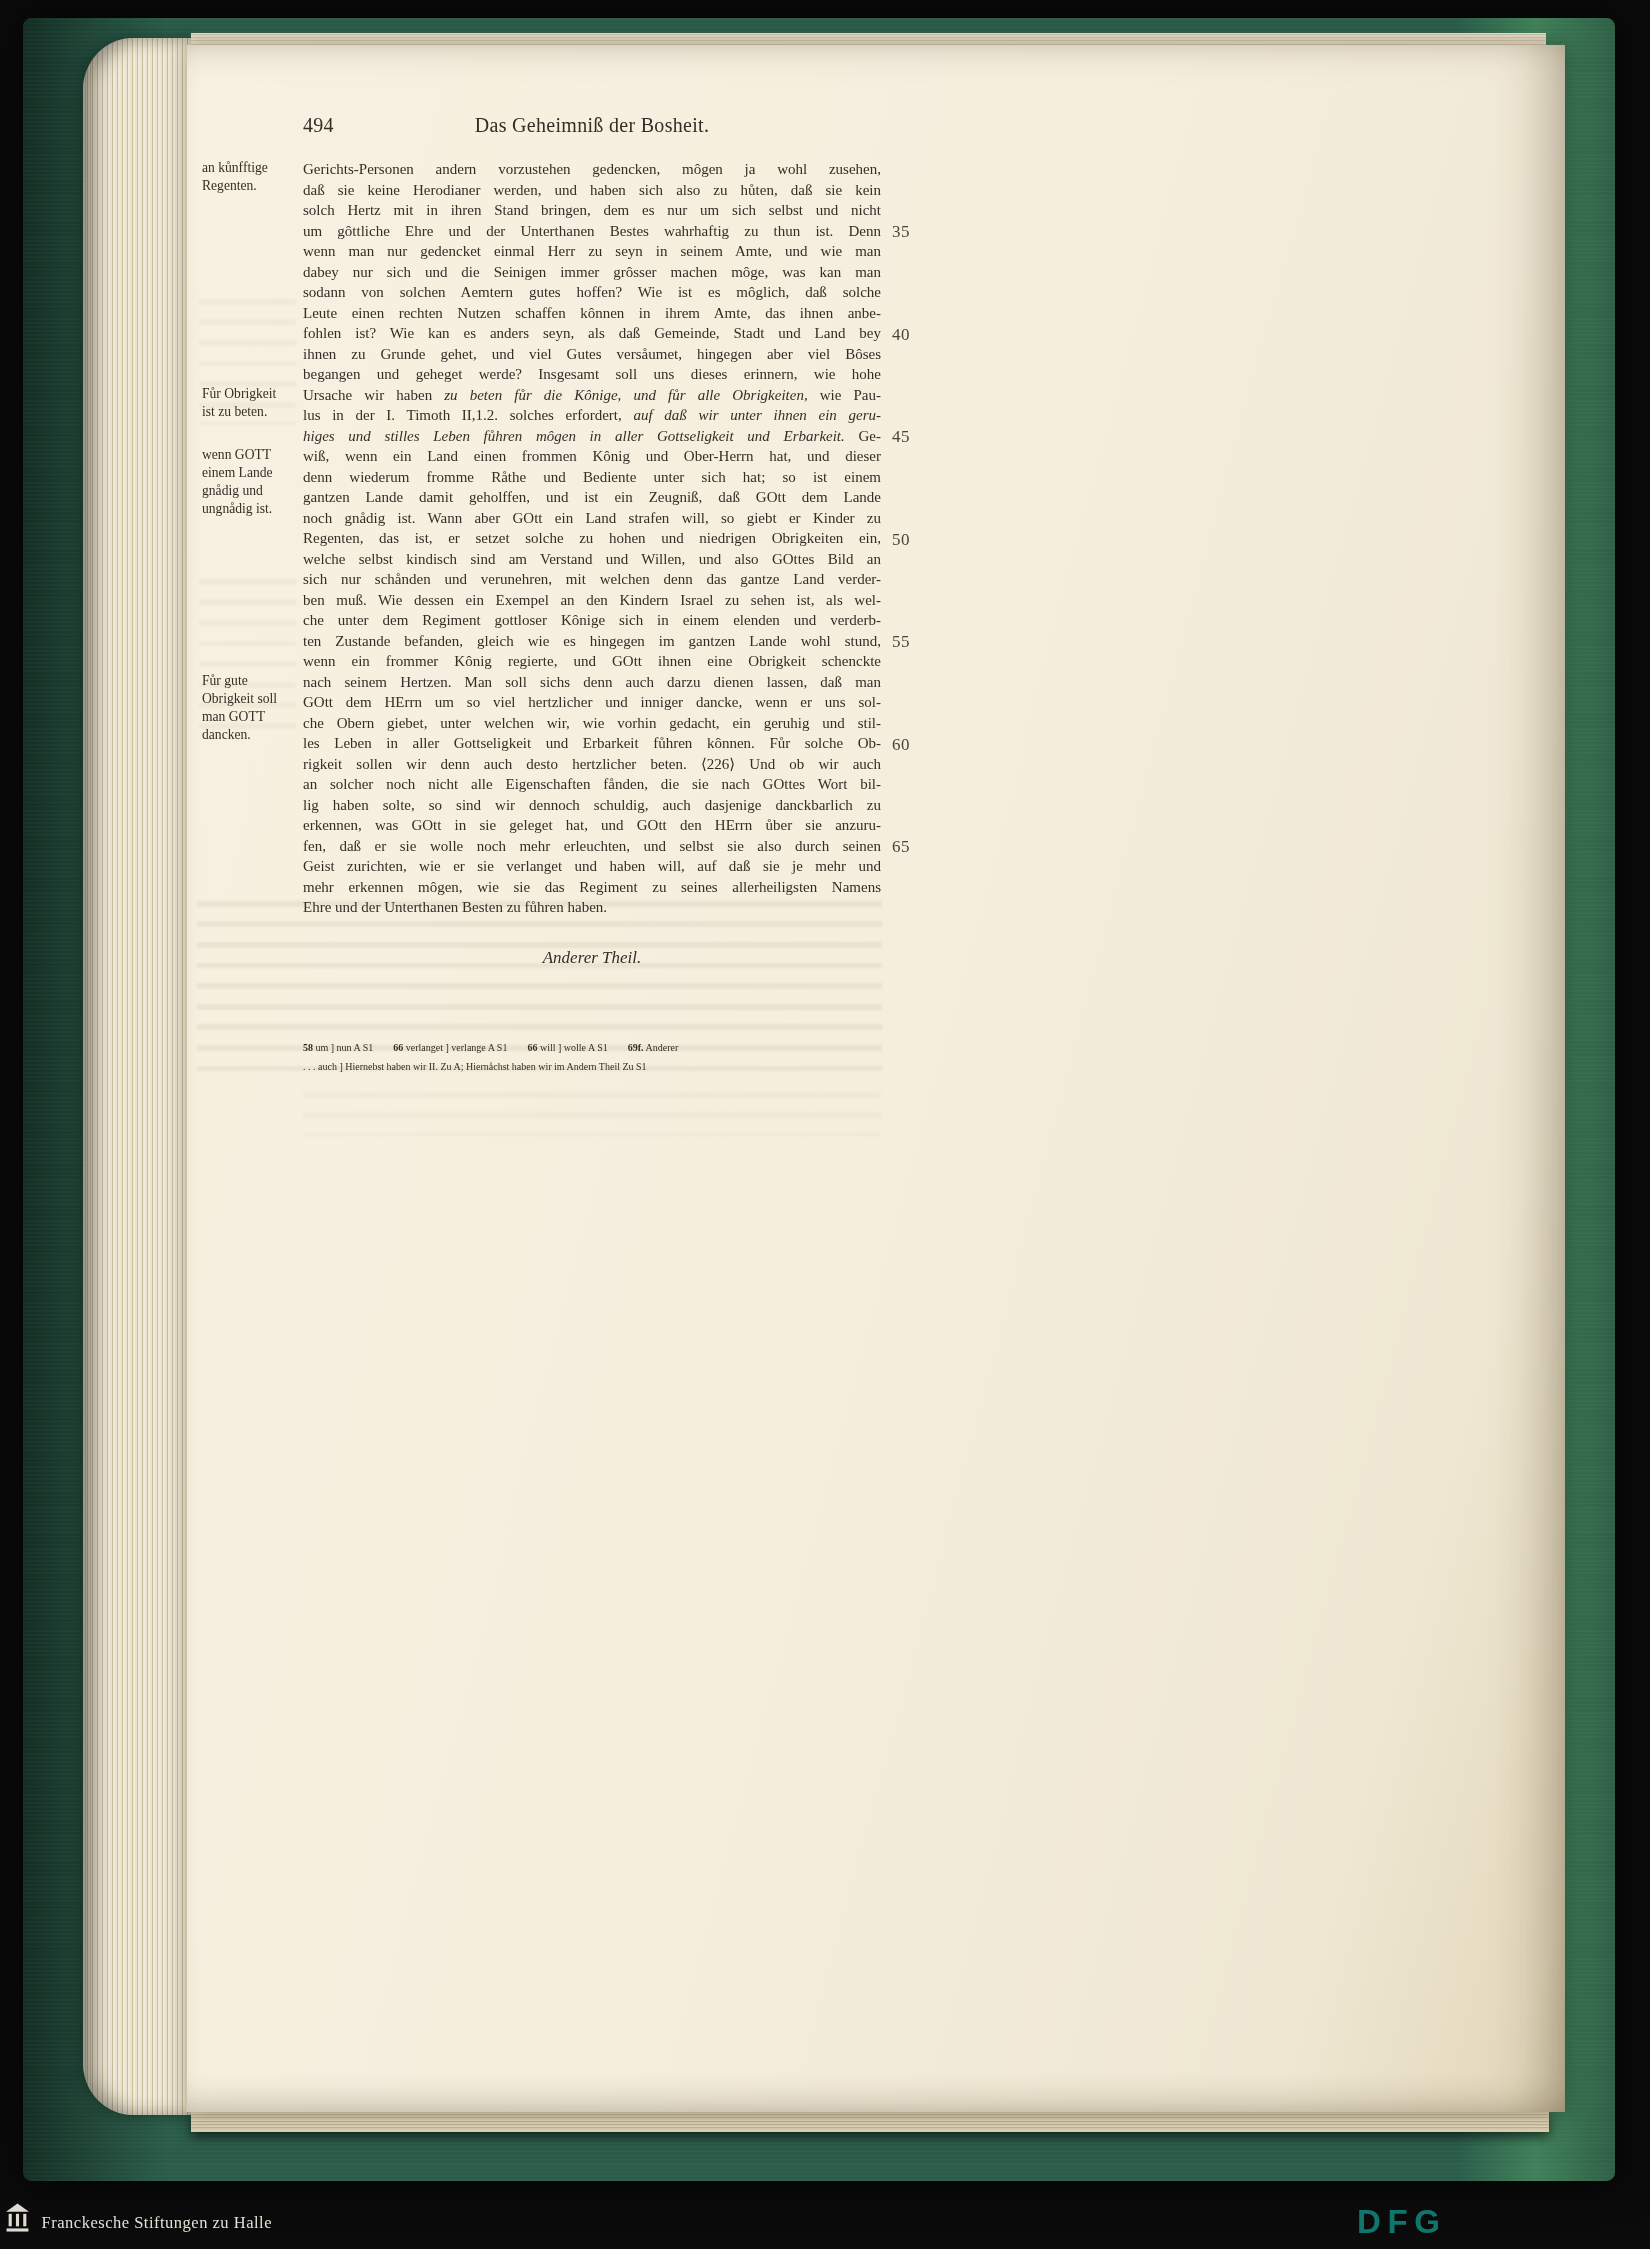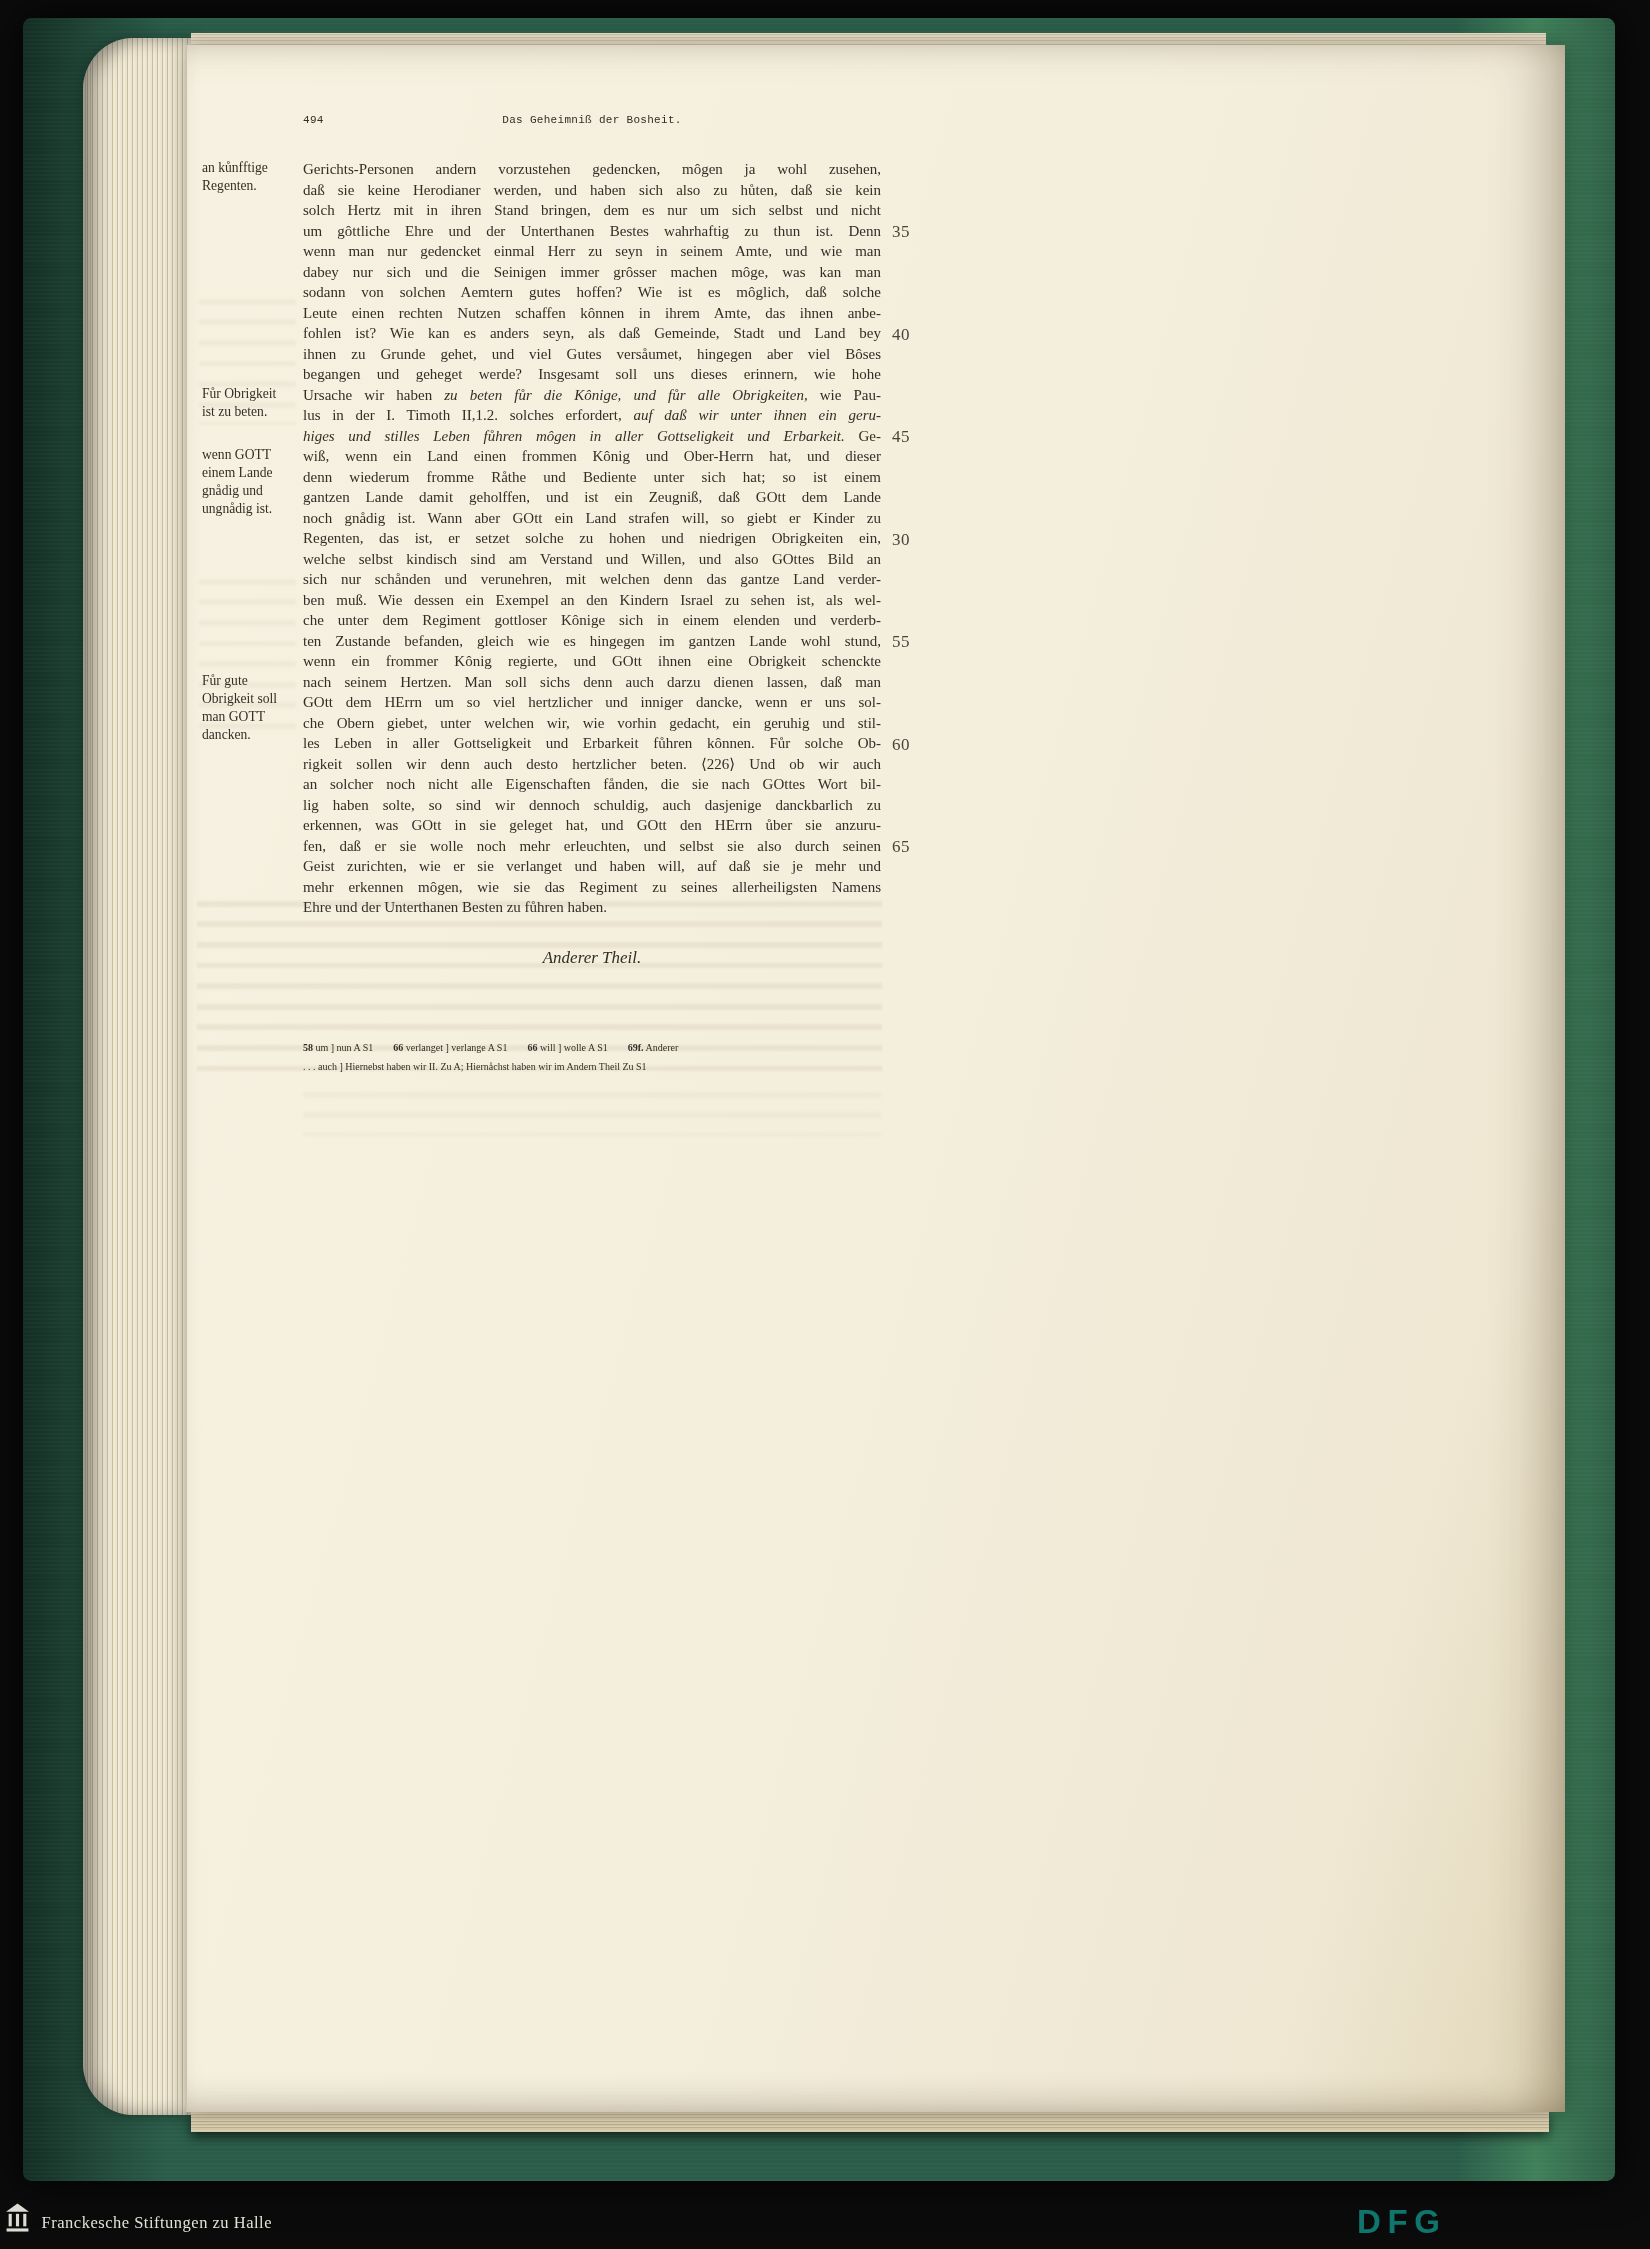--- a/index.html
+++ b/index.html
@@ -52,21 +52,21 @@
   .ghost {
     position:absolute; opacity:.38; filter:blur(1.2px); pointer-events:none;
     background:repeating-linear-gradient(180deg, transparent 0 5.8px, rgba(148,134,104,.30) 5.8px 11.6px, transparent 11.6px 20.6px);
   }
   .ghost.g-a { left:10px; top:850px; width:685px; height:183px; }
   .ghost.g-b { left:11.6px; top:248px;  width:97px; height:132px; opacity:.22; }
   .ghost.g-c { left:11.6px; top:528px;  width:97px; height:157px; opacity:.22; }
   .ghost.g-d { left:116px; top:1041px; width:578px; height:50px; opacity:.18; }
 
   
-  .page-header { position:absolute; left:116px; top:69px; width:578px; height:21.5px; font-size:11px; letter-spacing:0.3px;font-family:Liberation Mono, monospace; }
+  .page-header { position:absolute; left:116px; top:69px; width:578px; height:21.5px; font-size:20px; letter-spacing:0.3px; }
   .pagenum { position:absolute; left:0; top:0; }
   .running-title { position:absolute; left:0; top:0; width:100%; text-align:center; }
 
   
   .text-block { position:absolute; left:116px; top:114px; width:578px; font-size:15px; line-height:20.5px; }
   .line { position:relative; text-align:justify; text-align-last:justify; }
   .line.last { text-align-last:left; }
   .lineno { position:absolute; left:589px; top:1.7px; font-size:17px; color:#4a453b; letter-spacing:0.4px; text-align:left; }
   .it { font-style:italic; }
   .bd { font-weight:bold; }
@@ -155,21 +155,21 @@
         <div class="line"><span>fohlen ist? Wie kan es anders seyn, als daß Gemeinde, Stadt und Land bey</span><span class="lineno">40</span></div>
         <div class="line"><span>ihnen zu Grunde gehet, und viel Gutes versåumet, hingegen aber viel Bôses</span></div>
         <div class="line"><span>begangen und geheget werde? Insgesamt soll uns dieses erinnern, wie hohe</span></div>
         <div class="line"><span>Ursache wir haben </span><span class="it">zu beten fůr die Kônige, und fůr alle Obrigkeiten,</span><span> wie Pau-</span></div>
         <div class="line"><span>lus in der I. Timoth II,1.2. solches erfordert, </span><span class="it">auf daß wir unter ihnen ein geru-</span></div>
         <div class="line"><span class="it">higes und stilles Leben fůhren môgen in aller Gottseligkeit und Erbarkeit.</span><span> Ge-</span><span class="lineno">45</span></div>
         <div class="line"><span>wiß, wenn ein Land einen frommen Kônig und Ober-Herrn hat, und dieser</span></div>
         <div class="line"><span>denn wiederum fromme Råthe und Bediente unter sich hat; so ist einem</span></div>
         <div class="line"><span>gantzen Lande damit geholffen, und ist ein Zeugniß, daß GOtt dem Lande</span></div>
         <div class="line"><span>noch gnådig ist. Wann aber GOtt ein Land strafen will, so giebt er Kinder zu</span></div>
-        <div class="line"><span>Regenten, das ist, er setzet solche zu hohen und niedrigen Obrigkeiten ein,</span><span class="lineno">30</span></div>
+        <div class="line"><span>Regenten, das ist, er setzet solche zu hohen und niedrigen Obrigkeiten ein,</span><span class="lineno">50</span></div>
         <div class="line"><span>welche selbst kindisch sind am Verstand und Willen, und also GOttes Bild an</span></div>
         <div class="line"><span>sich nur schånden und verunehren, mit welchen denn das gantze Land verder-</span></div>
         <div class="line"><span>ben muß. Wie dessen ein Exempel an den Kindern Israel zu sehen ist, als wel-</span></div>
         <div class="line"><span>che unter dem Regiment gottloser Kônige sich in einem elenden und verderb-</span></div>
         <div class="line"><span>ten Zustande befanden, gleich wie es hingegen im gantzen Lande wohl stund,</span><span class="lineno">55</span></div>
         <div class="line"><span>wenn ein frommer Kônig regierte, und GOtt ihnen eine Obrigkeit schenckte</span></div>
         <div class="line"><span>nach seinem Hertzen. Man soll sichs denn auch darzu dienen lassen, daß man</span></div>
         <div class="line"><span>GOtt dem HErrn um so viel hertzlicher und inniger dancke, wenn er uns sol-</span></div>
         <div class="line"><span>che Obern giebet, unter welchen wir, wie vorhin gedacht, ein geruhig und stil-</span></div>
         <div class="line"><span>les Leben in aller Gottseligkeit und Erbarkeit fůhren kônnen. Fůr solche Ob-</span><span class="lineno">60</span></div>

